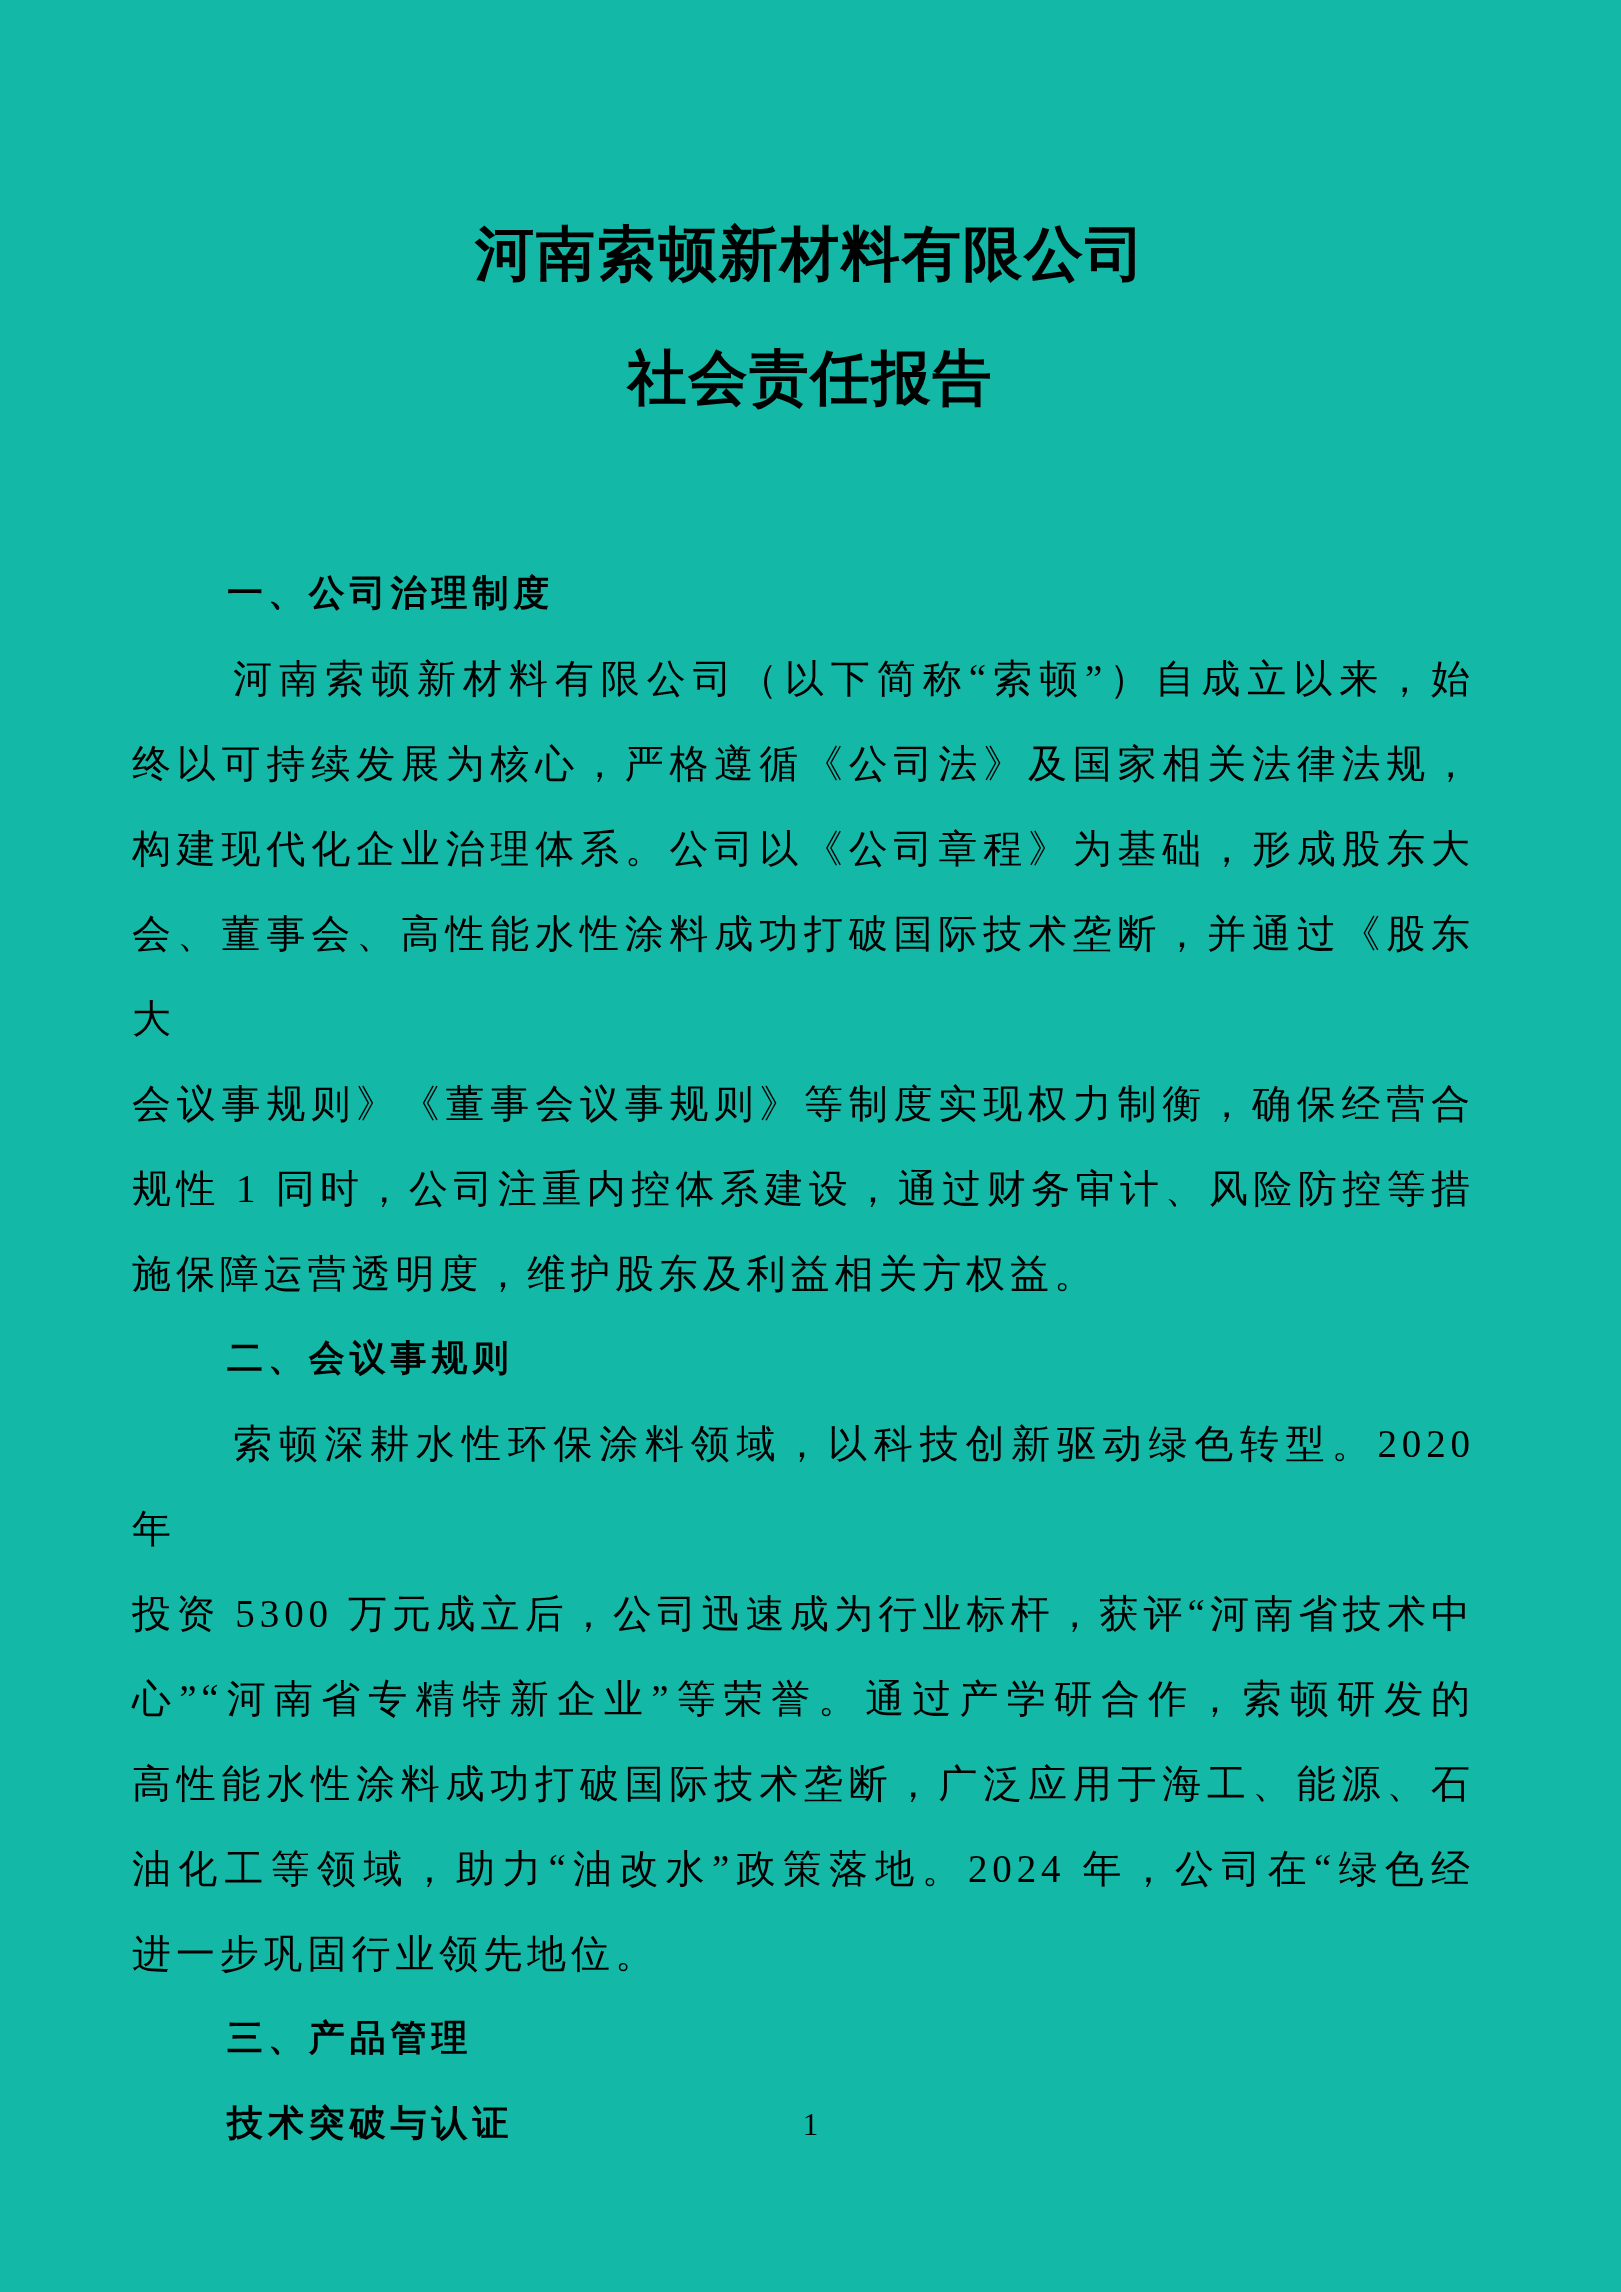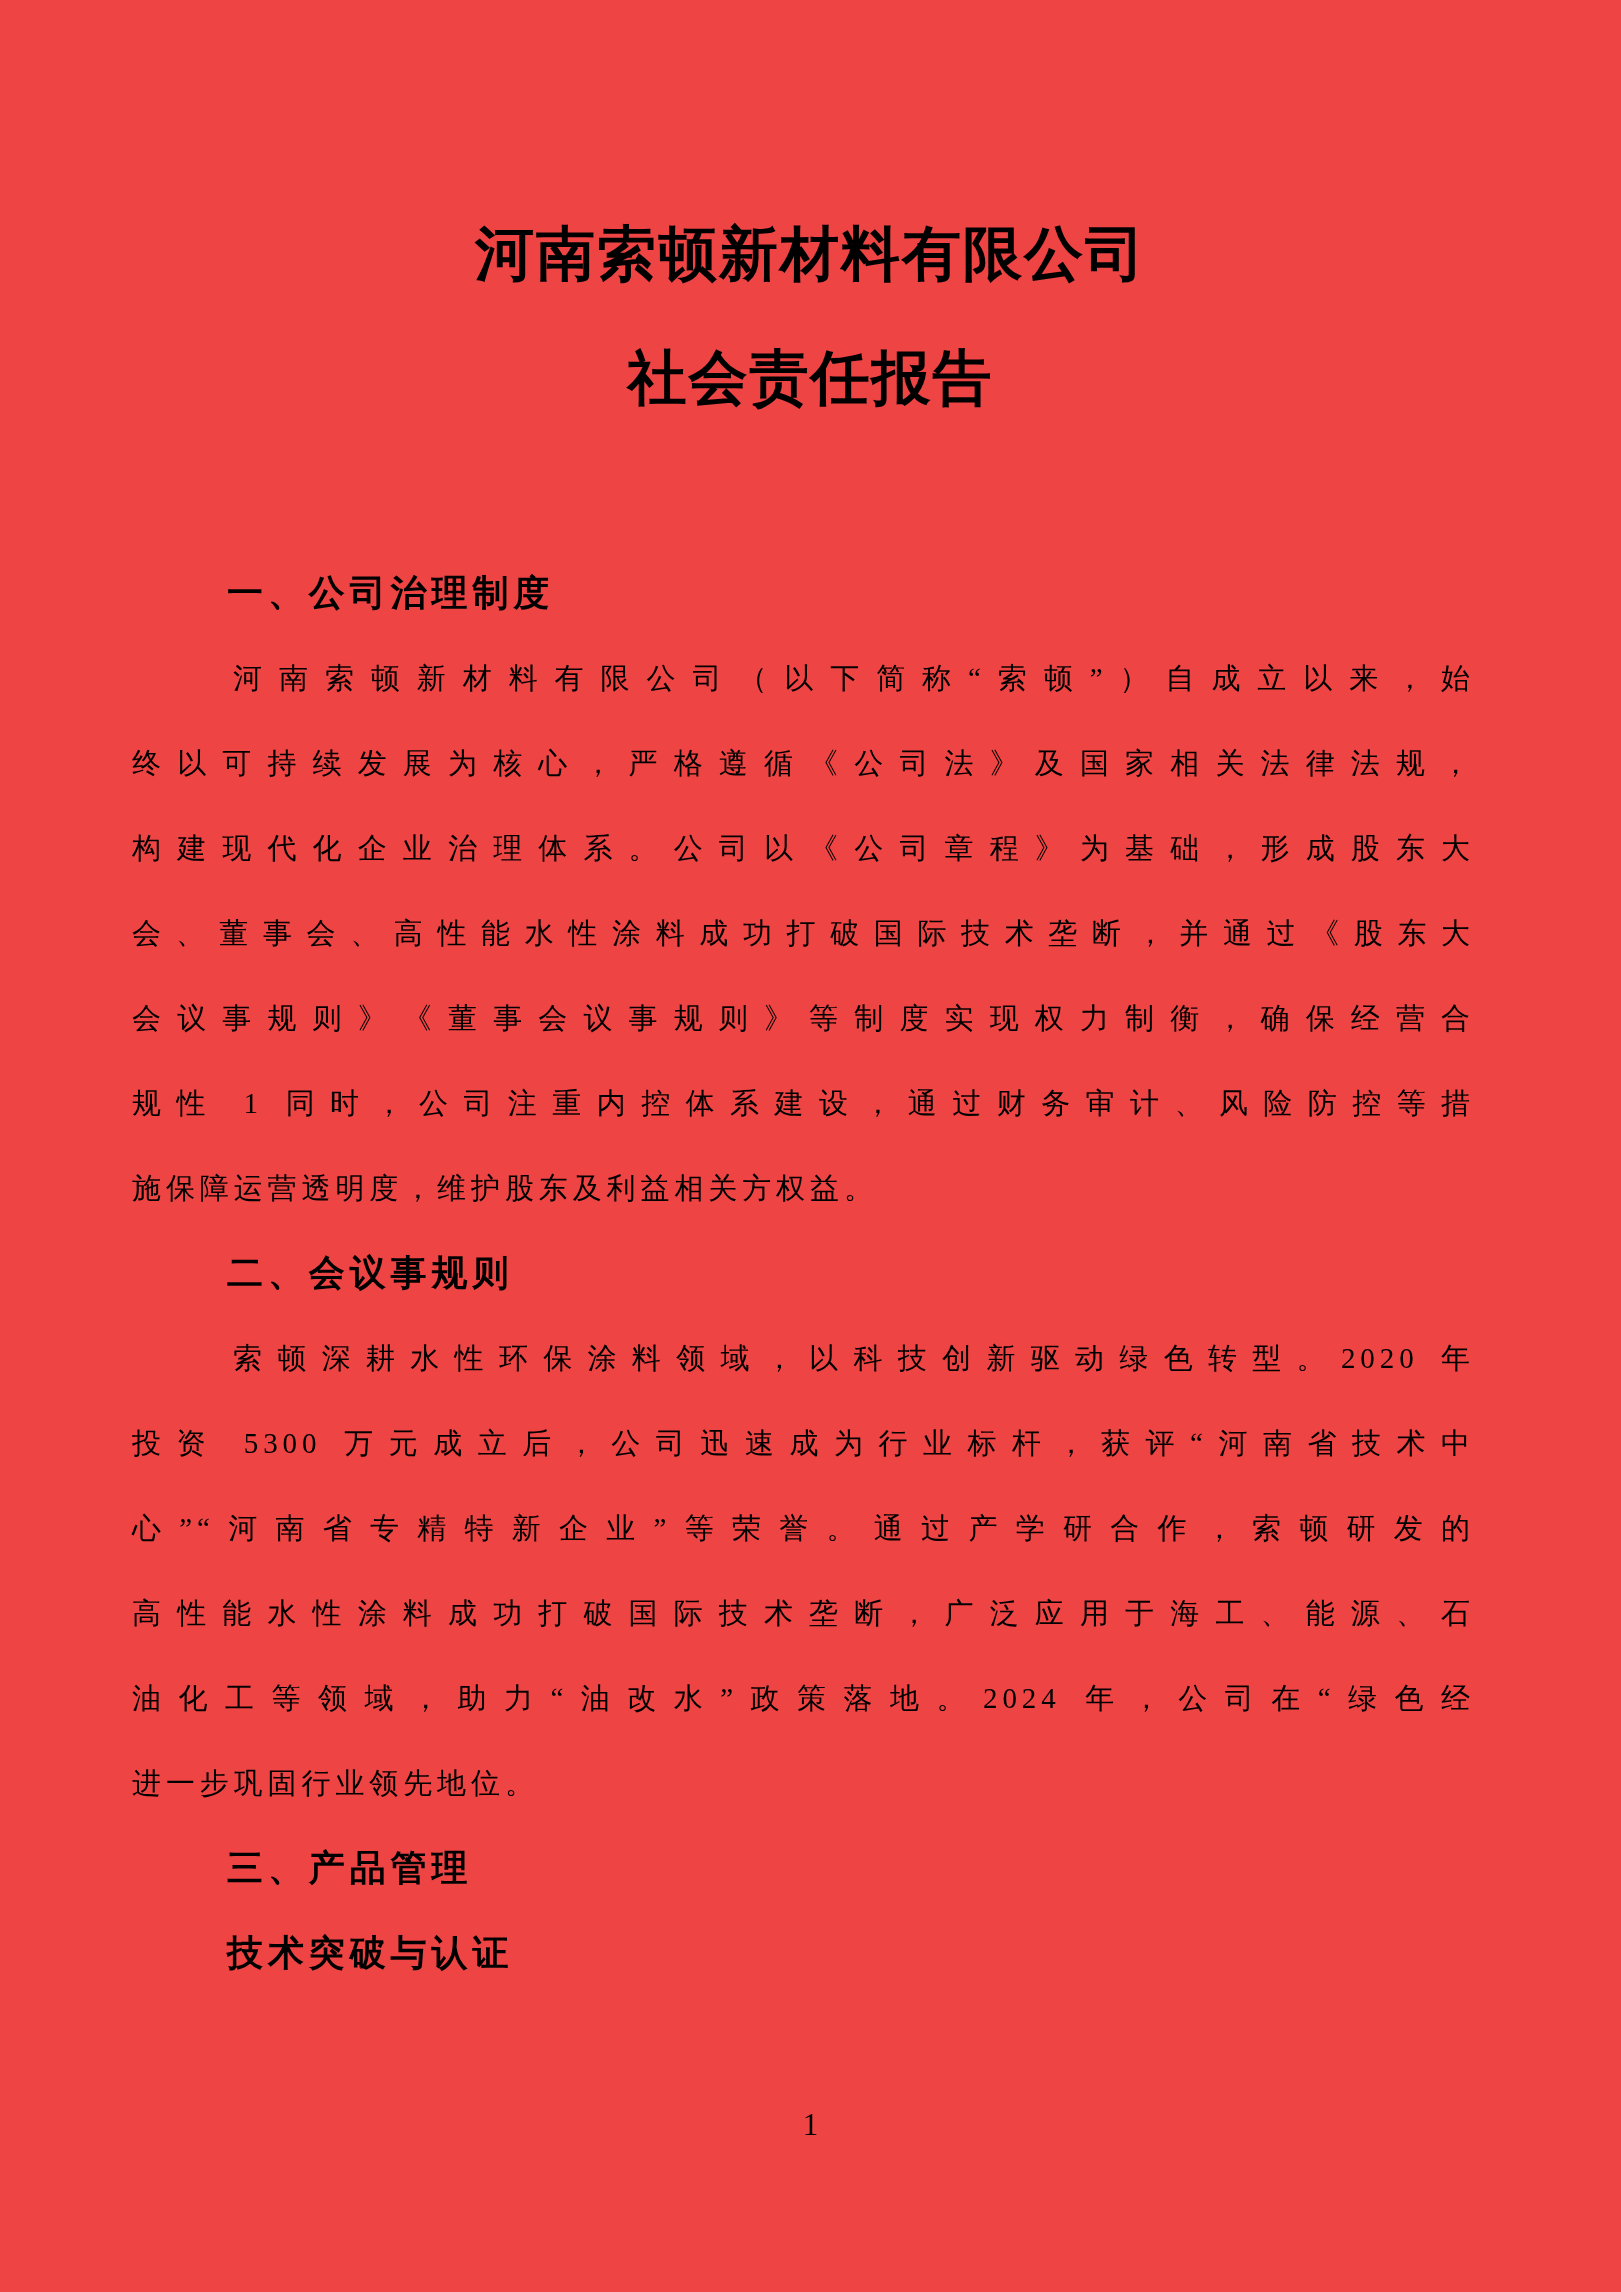--- a/index.html
+++ b/index.html
@@ -11,40 +11,40 @@
     width: 1621px;
     height: 2293px;
     position: relative;
     font-family: "Liberation Serif", "DejaVu Serif", serif;
     color: #000000;
     overflow: hidden;
   }
   .page {
     position: absolute;
     inset: 0;
-    background: #ef4444;
+    background: #14b8a6;
   }
   .titles {
     margin-top: 192px;
     text-align: center;
     font-weight: bold;
     letter-spacing: 2px;
   }
   .title-line {
     font-size: 59px;
     line-height: 124px;
     white-space: nowrap;
   }
   .content {
     margin-top: 111px;
     padding-left: 132px;
     padding-right: 146px;
   }
   .row {
-    font-size: 29px;
+    font-size: 39px;
     line-height: 85px;
     letter-spacing: 4.9px;
     white-space: normal;
   }
   .row.heading {
     font-weight: bold;
     font-size: 36px;
     text-indent: 95px;
   }
   .row.first {

